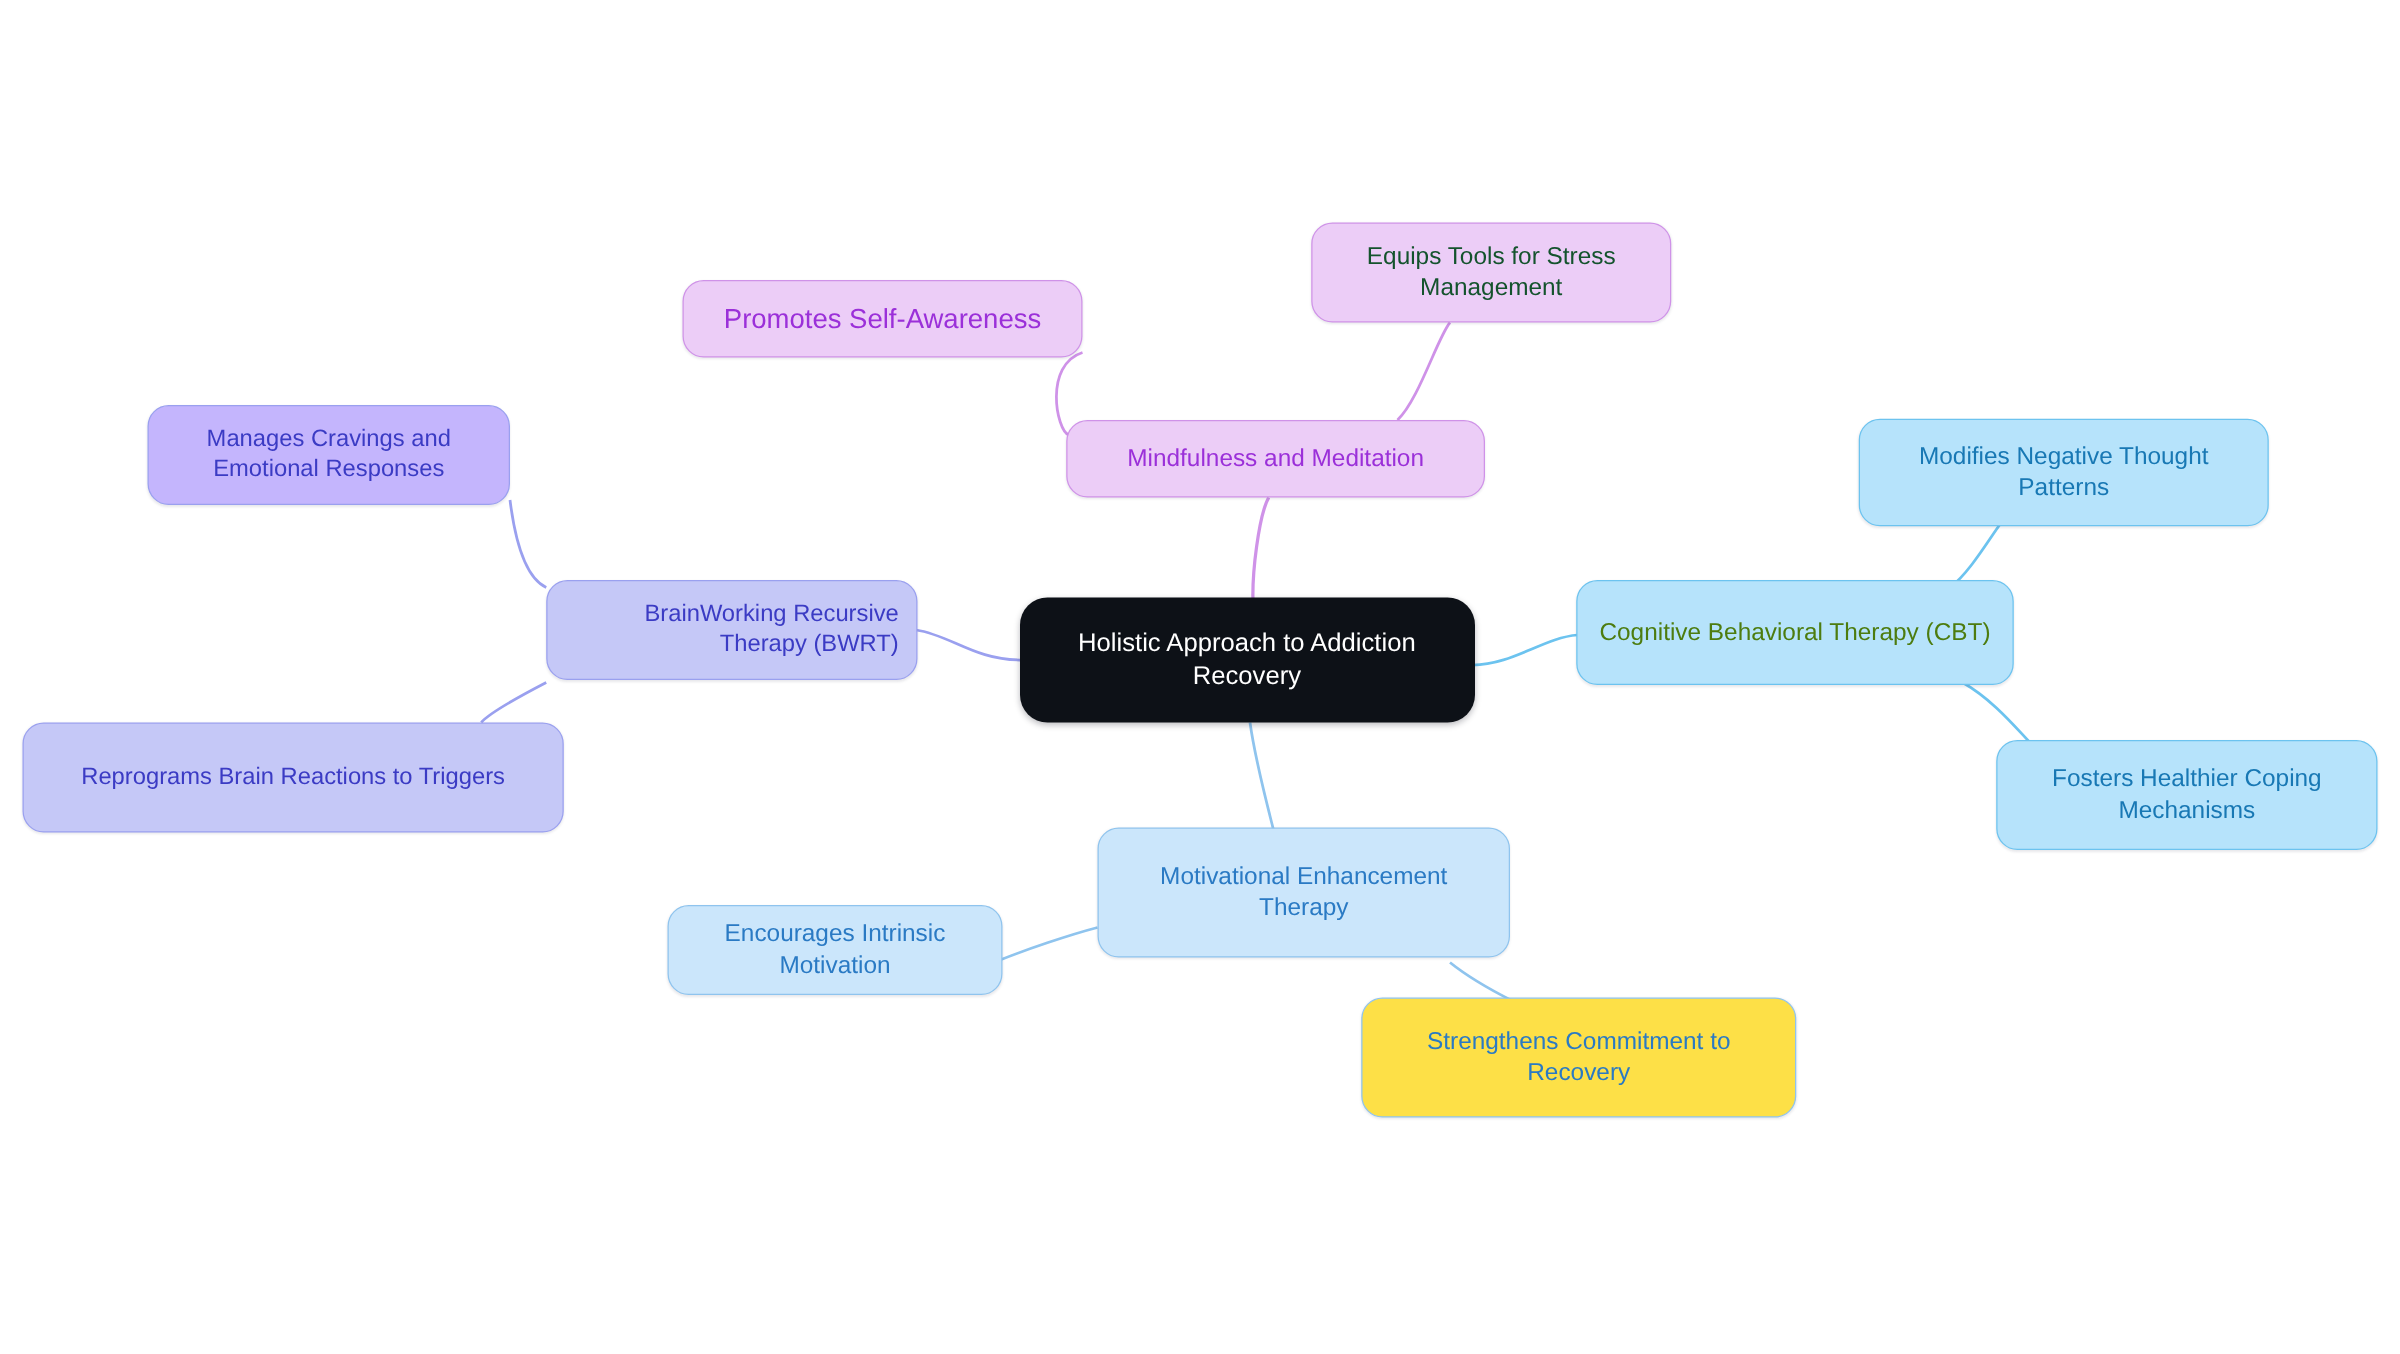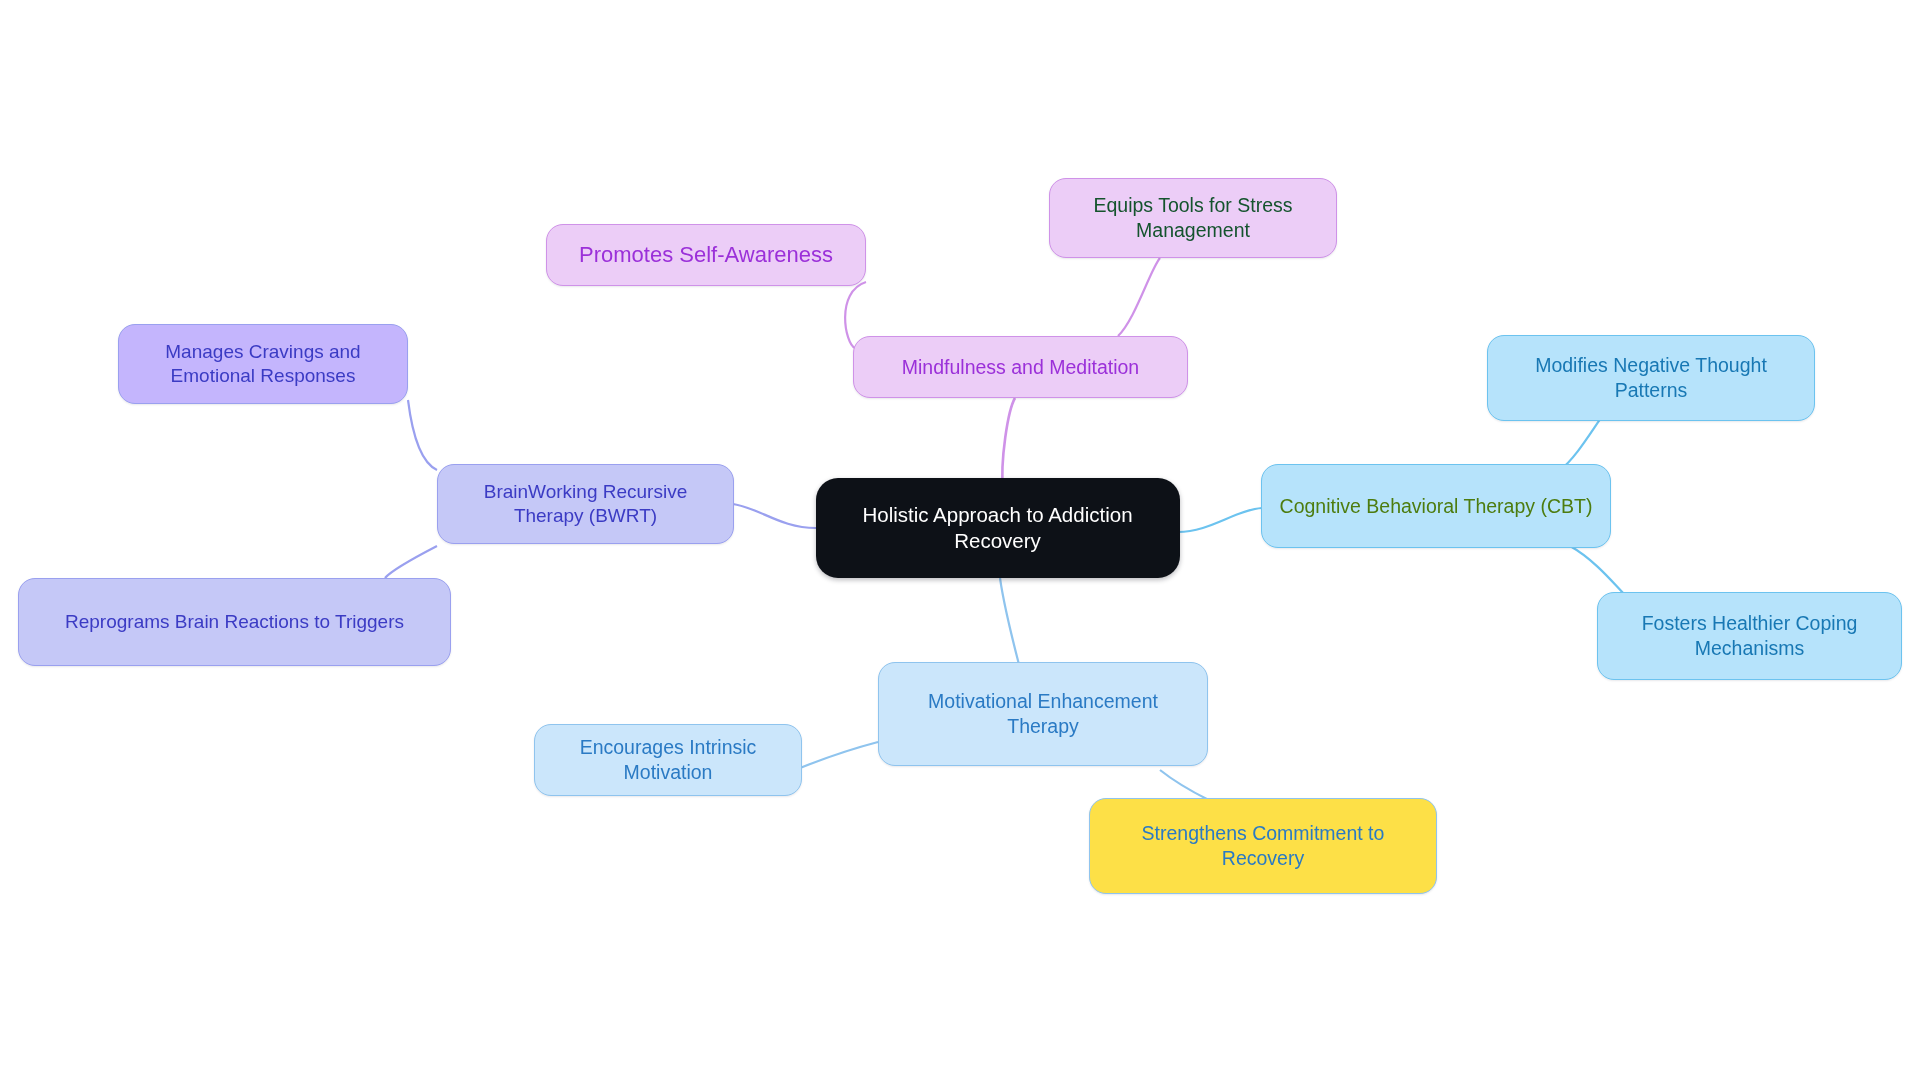--- a/index.html
+++ b/index.html
@@ -72,21 +72,21 @@
     <path d="M 1570,546 C 1595,560 1615,585 1625,595" fill="none" stroke="#6cc3ef" stroke-width="2.2"></path>
 
     <path d="M 1000,578 C 1005,614 1018,660 1024,684" fill="none" stroke="#8fc4ee" stroke-width="2.2"></path>
 
     <path d="M 878,742 C 855,748 820,760 800,768" fill="none" stroke="#8fc4ee" stroke-width="2.2"></path>
     <path d="M 1160,770 C 1185,790 1210,800 1220,806" fill="none" stroke="#8fc4ee" stroke-width="2.2"></path>
   </svg>
 
   <div class="node root" style="left:816px; top:478px; width:364px; height:100px; background:#0d1117; color:#ffffff; font-size:20.5px;">Holistic Approach to Addiction Recovery</div>
 
-  <div class="node" style="left:437px; top:464px; width:297px; height:80px; background:#c5c8f7; border-color:#9aa0ef; color:#3b3bc4; font-size:19px;">BrainWorking Recursive Therapy (BWRT)</div>
+  <div class="node" style="left:437px; top:464px; width:297px; height:80px; background:#c5c8f7; border-color:#9aa0ef; color:#3b3bc4; font-size:19px;text-align:right;">BrainWorking Recursive Therapy (BWRT)</div>
 
   <div class="node" style="left:118px; top:324px; width:290px; height:80px; background:#c4b5fd; border-color:#9aa0ef; color:#3b3bc4; font-size:19px;">Manages Cravings and Emotional Responses</div>
 
   <div class="node" style="left:18px; top:578px; width:433px; height:88px; background:#c5c8f7; border-color:#9aa0ef; color:#3b3bc4; font-size:19px;">Reprograms Brain Reactions to Triggers</div>
 
   <div class="node" style="left:853px; top:336px; width:335px; height:62px; background:#eccdf7; border-color:#cf92e8; color:#9b30d9; font-size:19.5px;">Mindfulness and Meditation</div>
 
   <div class="node" style="left:546px; top:224px; width:320px; height:62px; background:#eccdf7; border-color:#cf92e8; color:#9b30d9; font-size:22px;">Promotes Self-Awareness</div>
 
   <div class="node" style="left:1049px; top:178px; width:288px; height:80px; background:#eccdf7; border-color:#cf92e8; color:#14532d; font-size:19.5px;">Equips Tools for Stress Management</div>

